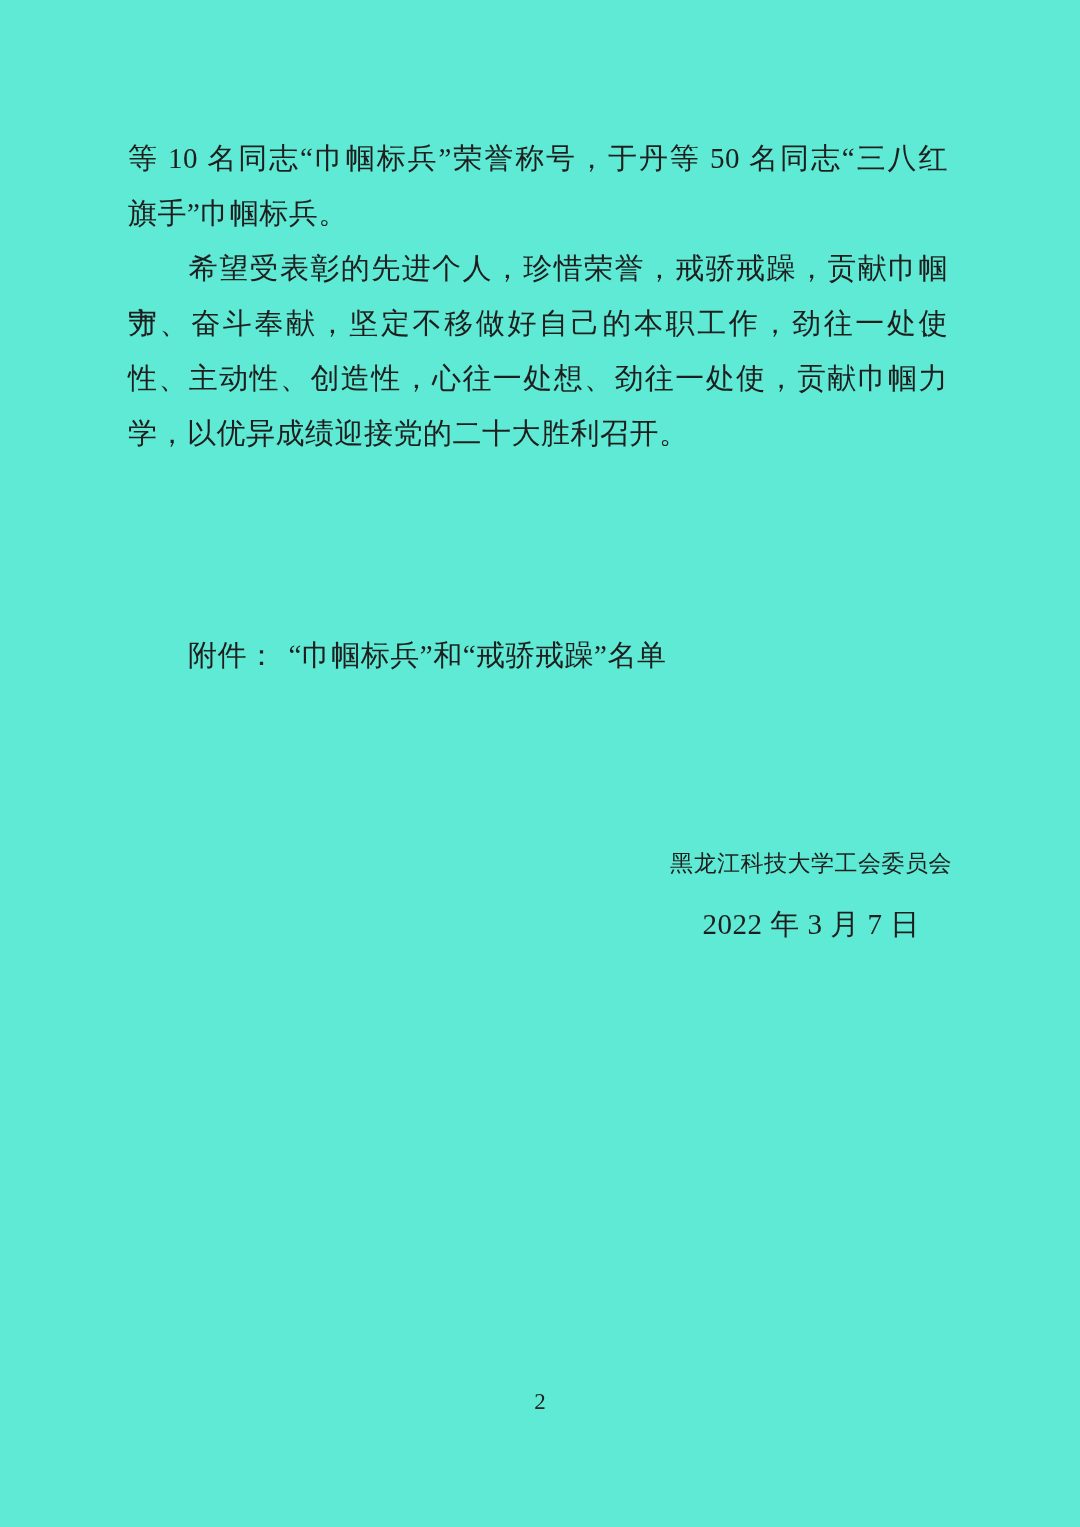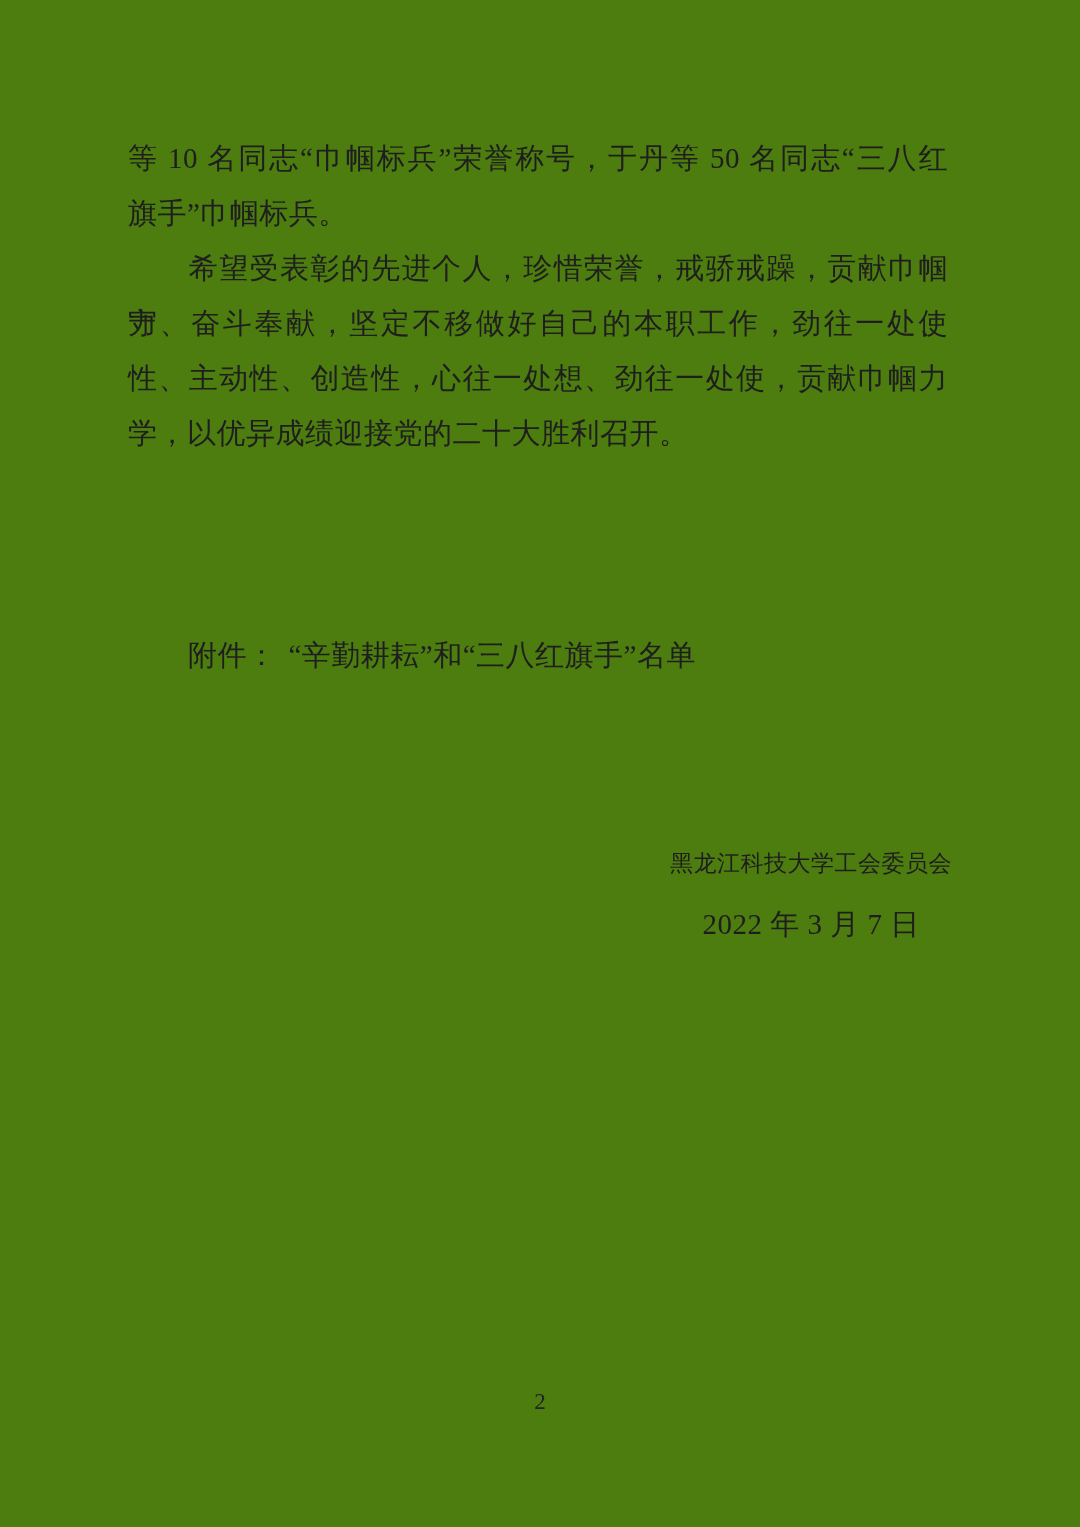--- a/index.html
+++ b/index.html
@@ -5,21 +5,21 @@
   html, body {
     margin: 0;
     padding: 0;
     background: #e8e8e8;
   }
   .page {
     position: relative;
     width: 1080px;
     height: 1527px;
     margin: 0 auto;
-    background: #4d7c0f;
+    background: #5eead4;
     overflow: hidden;
     font-family: "Liberation Serif", "DejaVu Serif", serif;
     color: #1e1e1e;
   }
   .body-text {
     position: absolute;
     left: 128px;
     top: 131px;
     width: 820px;
   }
@@ -87,21 +87,21 @@
   <div class="body-text">
     <div class="line fill">等 10 名同志“巾帼标兵”荣誉称号，于丹等 50 名同志“三八红</div>
     <div class="line end">旗手”巾帼标兵。</div>
     <div class="line fill">　　希望受表彰的先进个人，珍惜荣誉，戒骄戒躁，贡献巾帼力、</div>
     <div class="line fill">守、奋斗奉献，坚定不移做好自己的本职工作，劲往一处使</div>
     <div class="line fill">性、主动性、创造性，心往一处想、劲往一处使，贡献巾帼力</div>
     <div class="line end">学，以优异成绩迎接党的二十大胜利召开。</div>
   </div>
 
   <div class="attachment">
-    <span>附件：</span><span class="att-text">“辛勤耕耘”和“三八红旗手”名单</span>
+    <span>附件：</span><span class="att-text">“巾帼标兵”和“戒骄戒躁”名单</span>
   </div>
 
   <div class="signature">
     <div class="sig-org">黑龙江科技大学工会委员会</div>
     <div class="sig-date">2022 年 3 月 7 日</div>
   </div>
 
   <div class="page-number">2</div>
 
 </div>

